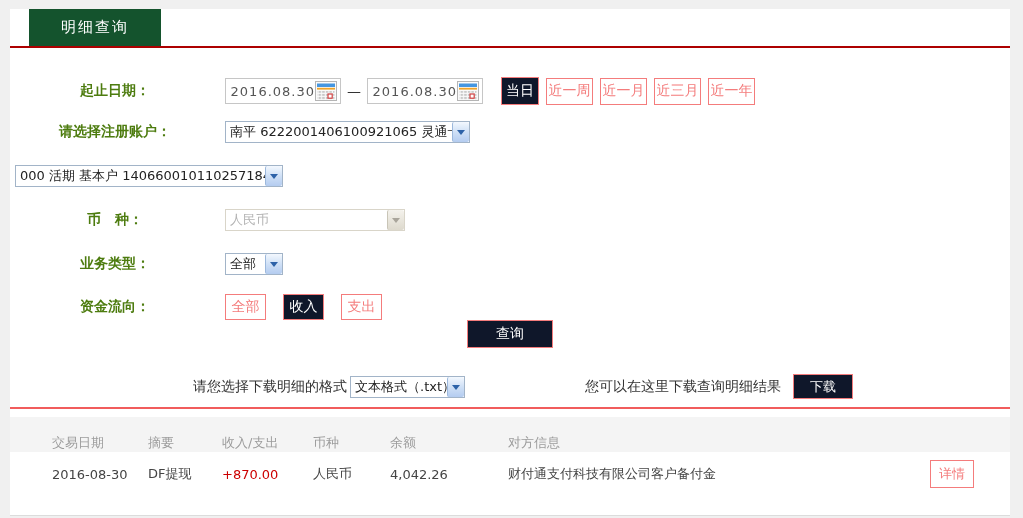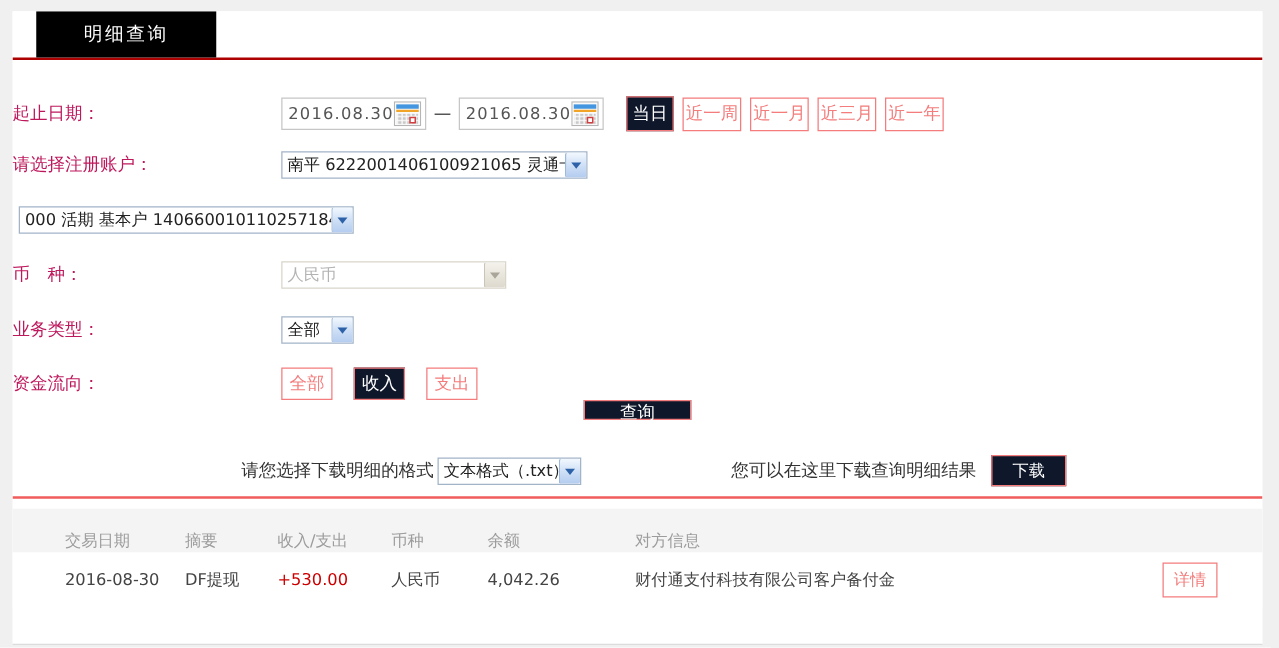--- a/index.html
+++ b/index.html
@@ -12,29 +12,29 @@
   }
   .panel {
     position: absolute; left: 10px; top: 9px;
     width: 1000px; height: 507px;
     background: #fff; border-bottom: 1px solid #dcdcdc;
     overflow: hidden;
   }
   
   .tabbar { height: 37px; background: #fff; padding-left: 19px; display: flex; }
   .tab {
-    width: 144px; height: 37px; background: #000000; color: #fff;
+    width: 132px; height: 37px; background: #14532d; color: #fff;
     display: flex; align-items: center; justify-content: center;
     font-size: 15px; letter-spacing: 2px; cursor: pointer;
   }
   .red-rule { height: 2px; background: #ad0000; }
   
   .form-area { padding-top: 29px; }
   .frow { display: flex; align-items: center; }
-  .flabel { width: 210px; text-align: left; color: #be185d; font-size: 14px; flex: none; }
+  .flabel { width: 210px; text-align: center; color: #4d7c0f; font-size: 14px; flex: none; font-weight: bold; }
   .mb16 { margin-bottom: 16px; } .mb22 { margin-bottom: 22px; }
   .mb19 { margin-bottom: 19px; } .mb18 { }
   .date-box {
     width: 116px; height: 26px; border: 1px solid #c6c6c6; background: #fff;
     display: flex; align-items: center; justify-content: flex-end;
     padding: 0 3px 0 10px; margin-left: 5px; cursor: text;
   }
   .date-text { font-size: 13px; color: #555; letter-spacing: 1px; }
   .cal { display: inline-flex; cursor: pointer; }
   .dash { margin: 0 6px; color: #333; font-size: 14px; }
@@ -69,21 +69,21 @@
   .xp-select.disabled .xp-text { color: #b3b3b3; }
   .xp-select.disabled .xp-arrow {
     background: linear-gradient(180deg, #f4f2ec, #ddd9cd);
     border-left: 1px solid #c9c5b7;
   }
   .xp-select.disabled .tri { border-top-color: #a9a59b; }
   .w245 { width: 245px; } .w268 { width: 268px; } .w180 { width: 180px; }
   .w58 { width: 58px; } .w115 { width: 115px; }
   
   .query-wrap { text-align: center; margin-bottom: 26px; }
-  .btn-query { width: 86px; height: 16px; font-size: 14px; }
+  .btn-query { width: 86px; height: 28px; font-size: 14px; }
   
   .dl-row { display: flex; align-items: center; margin-left: 183px; margin-bottom: 8px; height: 25px; }
   .dl-label { font-size: 14px; color: #333; }
   .dl-hint { font-size: 14px; color: #333; margin-left: 120px; }
   .btn-download { margin-left: 12px; width: 60px; height: 25px; font-size: 13px; }
   
   .table-rule { height: 2px; background: #f15c5c; }
   .thead {
     margin-top: 8px; height: 35px; background: #f4f4f4;
     display: flex; align-items: flex-end; color: #9c9c9c; font-size: 13px;
@@ -230,21 +230,21 @@
     <span class="c3">收入/支出</span>
     <span class="c4">币种</span>
     <span class="c5">余额</span>
     <span class="c6">对方信息</span>
     <span class="c7"></span>
   </div>
 
   <div class="trow">
     <span class="c1">2016-08-30</span>
     <span class="c2">DF提现</span>
-    <span class="c3 amount">+530.00</span>
+    <span class="c3 amount">+870.00</span>
     <span class="c4">人民币</span>
     <span class="c5">4,042.26</span>
     <span class="c6">财付通支付科技有限公司客户备付金</span>
     <span class="c7">
       <button class="btn-ghost btn-detail">详情</button>
     </span>
   </div>
 
 </div>
 

